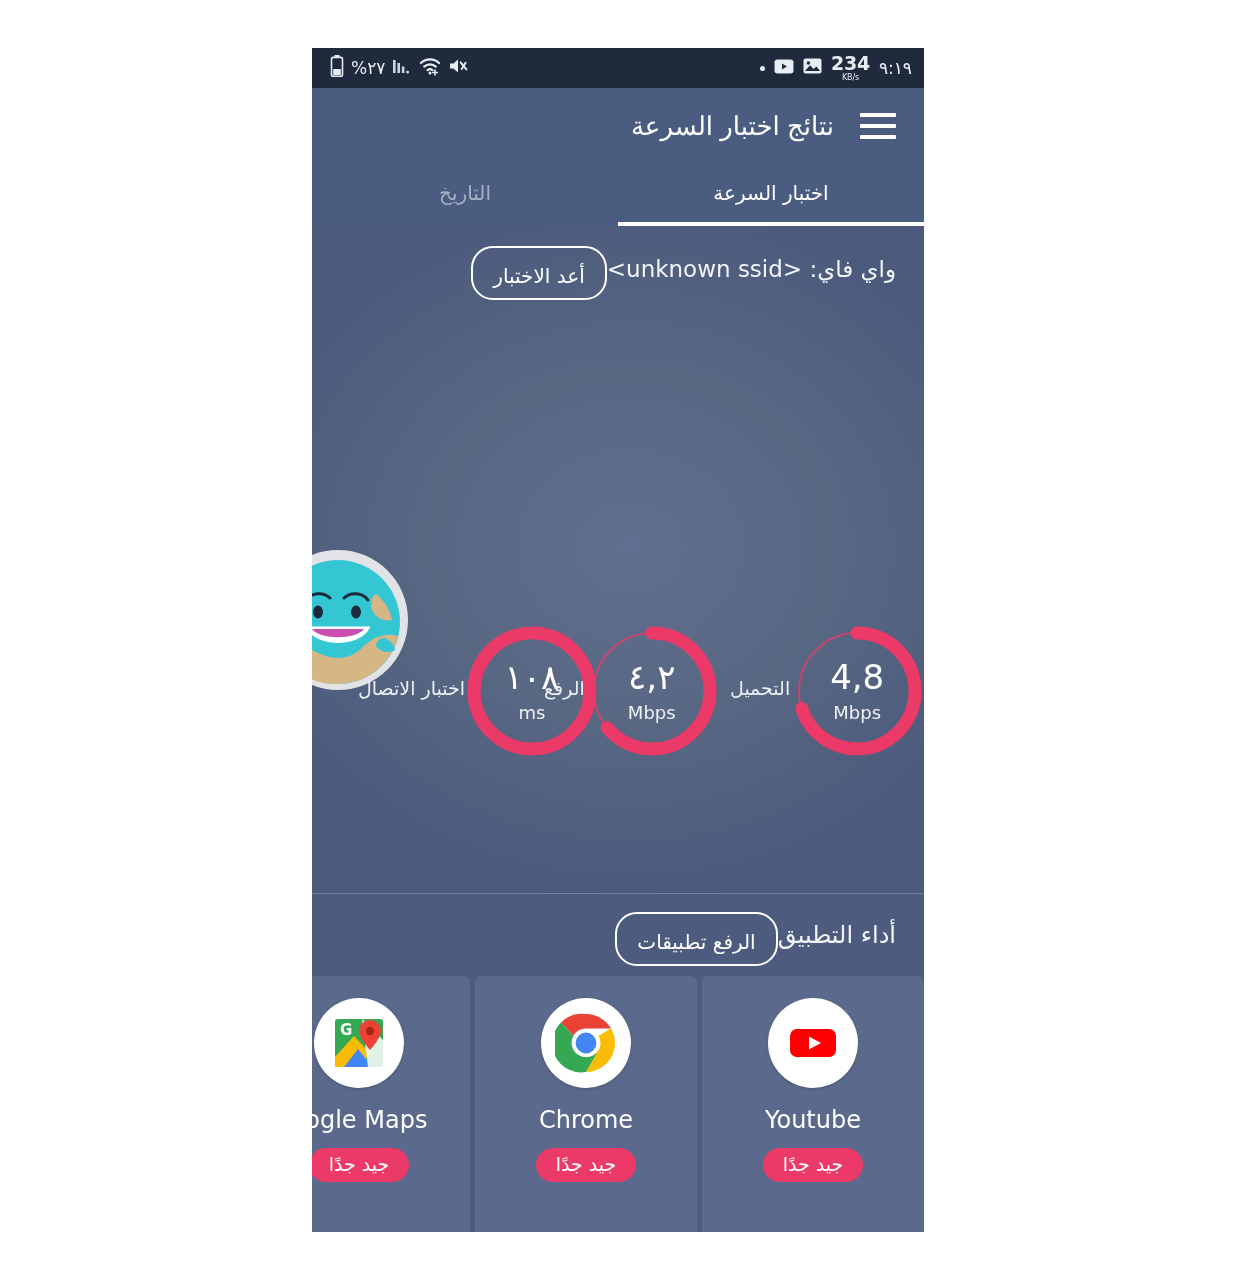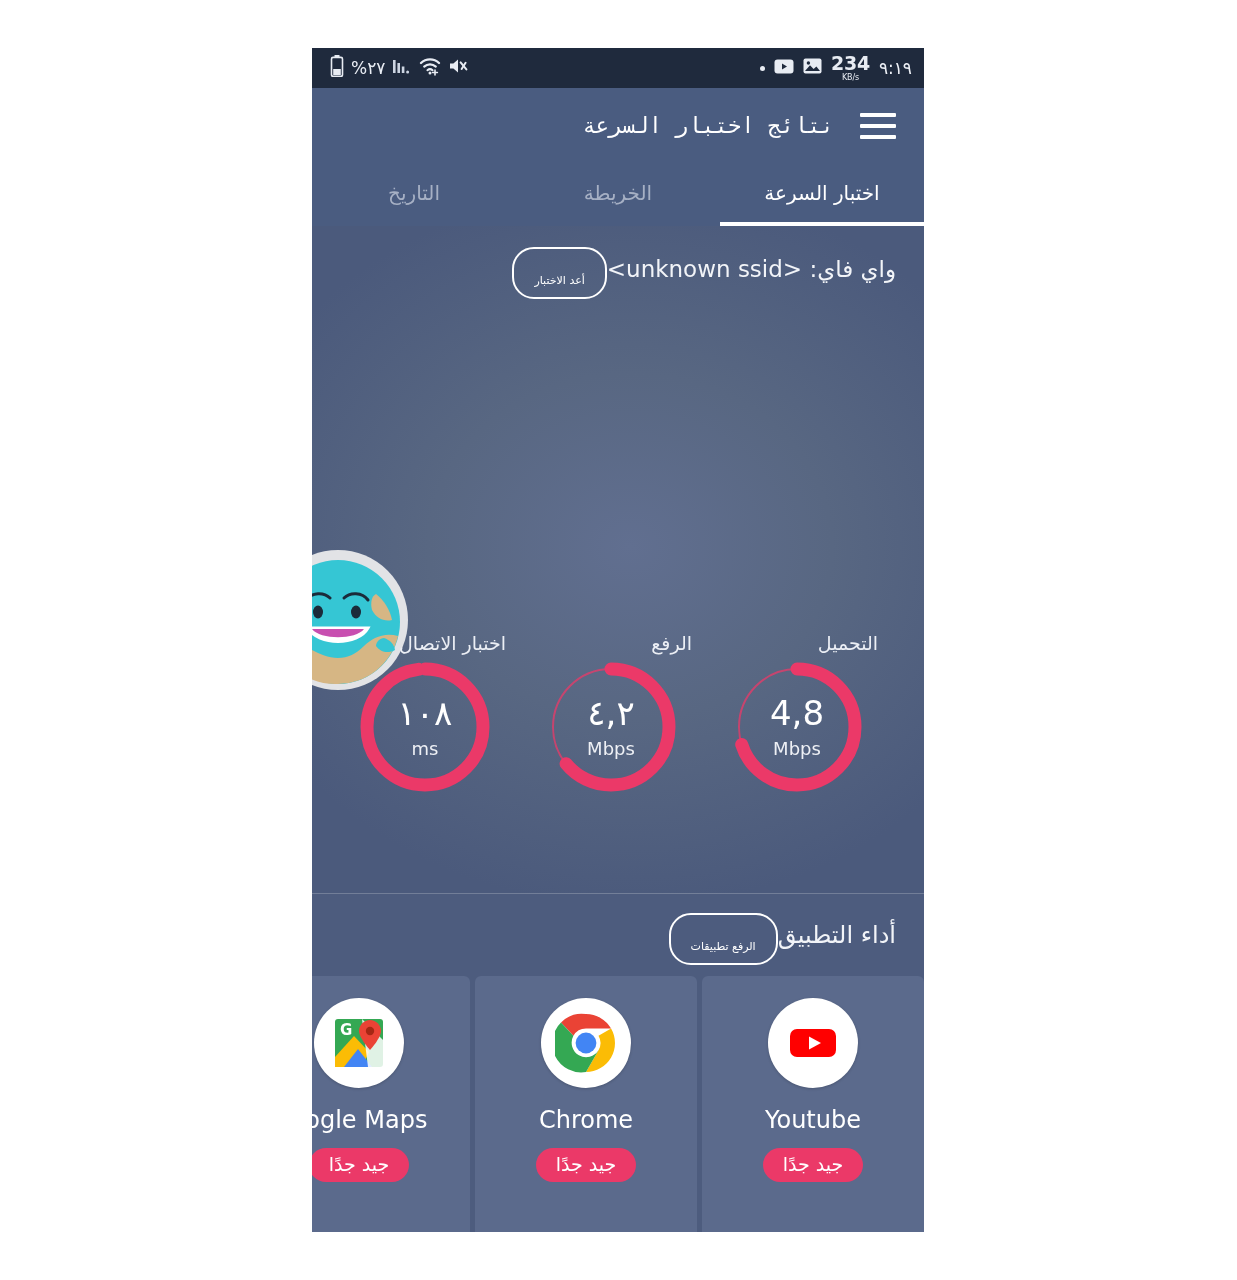--- a/index.html
+++ b/index.html
@@ -38,23 +38,23 @@
   
   .header{
     position:relative;height:76px;background:#4a5c80;
     display:flex;align-items:center;flex-direction:row-reverse;
     box-sizing:border-box;padding:0 24px 0 24px;
   }
   .burger{width:36px;height:26px;display:flex;flex-direction:column;
           justify-content:space-between;margin-right:4px;}
   .burger i{display:block;height:4px;background:#ffffff;border-radius:1px;}
   .app-title{
-    color:#ffffff;font-size:22px;direction:rtl;
+    color:#ffffff;font-size:26px;direction:rtl;
     margin-right:26px;white-space:nowrap;
-    font-family:Liberation Mono, monospace;
+    font-family:Liberation Sans, sans-serif;
   }
 
   
   .tabs{
     position:relative;height:62px;background:#4a5c80;
     display:flex;flex-direction:row-reverse;align-items:stretch;
   }
   .tab{
     flex:1;display:flex;align-items:center;justify-content:center;
     color:#a6b0c4;font-size:20px;direction:rtl;position:relative;
@@ -75,35 +75,35 @@
   }
   .wifi-row{
     position:absolute;top:14px;left:0;right:0;height:58px;
     display:flex;flex-direction:row-reverse;align-items:center;
     box-sizing:border-box;padding:0 28px 0 24px;
   }
   .wifi-label{color:#f2f4f8;font-size:23px;direction:rtl;white-space:nowrap;}
   .pill-btn{
     margin-left:auto;
     border:2px solid #ffffff;border-radius:22px;
-    color:#ffffff;font-size:11px;direction:rtl;
-    padding:25px 20px 10px 20px;background:transparent;white-space:nowrap;margin-top:8px;
+    color:#ffffff;font-size:20px;direction:rtl;
+    padding:16px 20px 10px 20px;background:transparent;white-space:nowrap;margin-top:8px;
   }
 
   
   .mascot{
     position:absolute;left:-48px;top:320px;width:148px;height:148px;
   }
 
   
   .gauges{
     position:absolute;top:398px;left:0;right:0;
     display:flex;flex-direction:row-reverse;justify-content:center;gap:38px;
   }
-  .gauge{width:148px;display:flex;flex-direction:column;margin-top:8px;}
+  .gauge{width:148px;display:flex;flex-direction:row;align-items:center;}
   .gauge-label{color:#eceff5;font-size:19px;direction:rtl;margin-bottom:6px;white-space:nowrap;}
   .ring{position:relative;width:134px;height:134px;}
   .ring svg{display:block;transform:rotate(-90deg);}
   .ring-center{
     position:absolute;inset:0;display:flex;flex-direction:column;
     align-items:center;justify-content:center;
   }
   .ring-value{color:#ffffff;font-size:34px;line-height:1;}
   .ring-unit{color:#eef0f5;font-size:18px;margin-top:8px;}
 
@@ -214,23 +214,20 @@
       <i></i>
         <i></i>
         <i></i>
     </div>
     <div class="app-title">نتائج اختبار السرعة</div>
   </div>
 
   <div class="tabs">
     <div class="tab active">
       <span>اختبار السرعة</span>
-    </div>
-    <div class="tab">
-      <span>الخريطة</span>
     </div>
     <div class="tab">
       <span>التاريخ</span>
     </div>
   </div>
 
   <div class="speed-section">
 
     <div class="wifi-row">
       <div class="wifi-label">واي فاي: &lt;unknown ssid&gt;</div>

